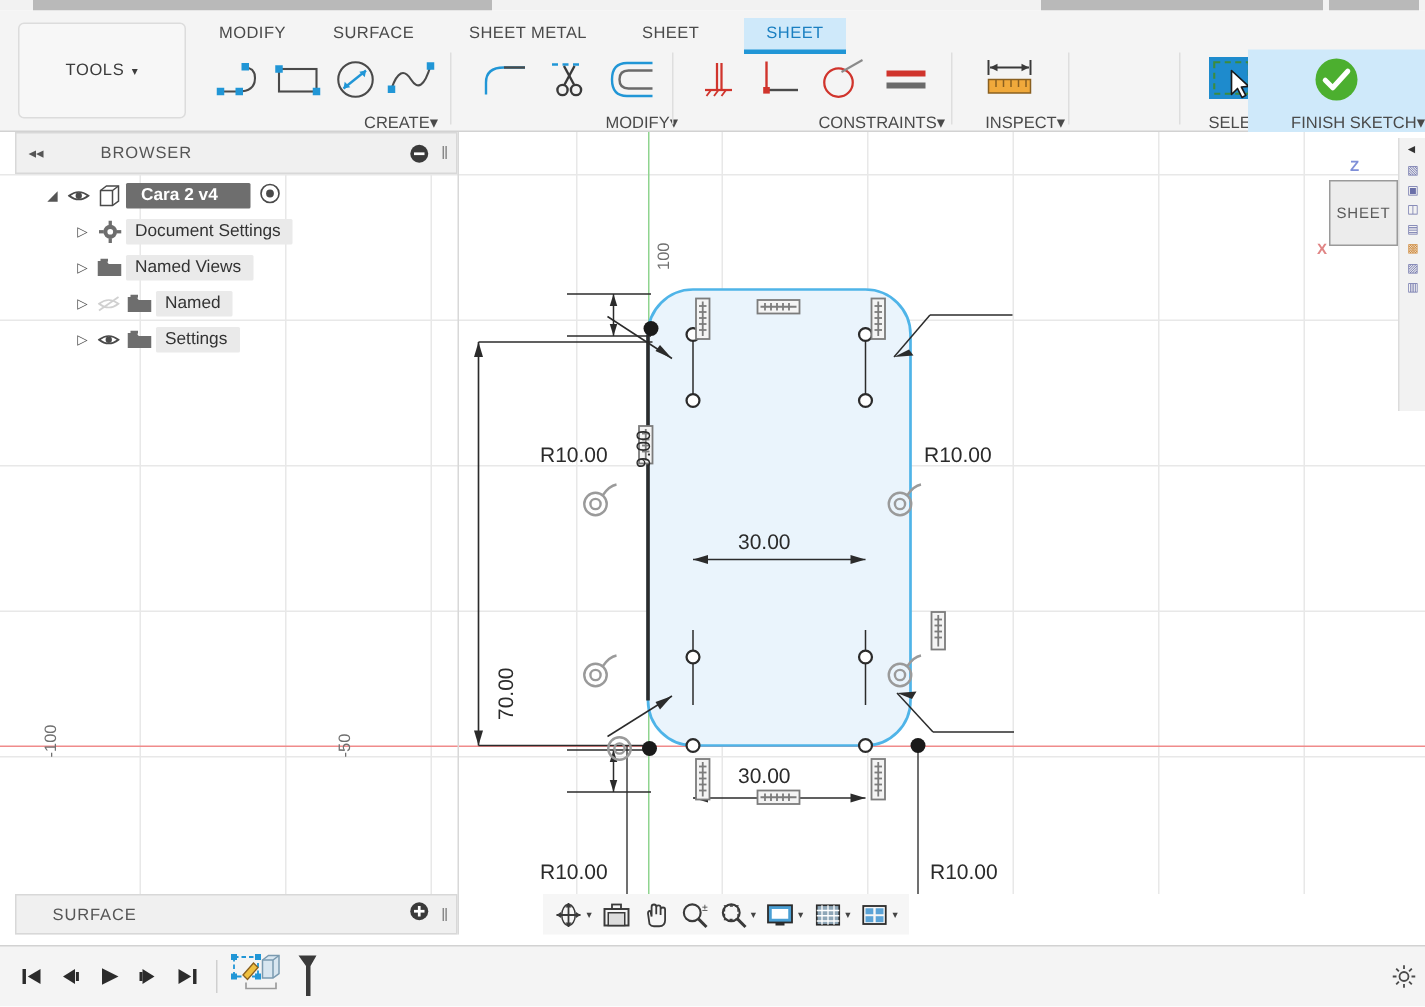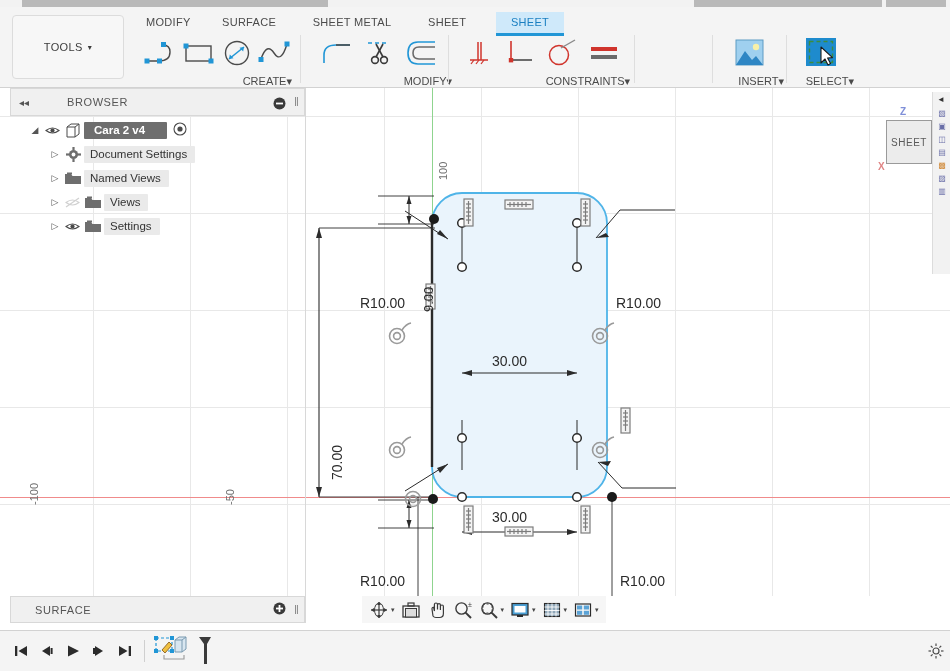--- a/index.html
+++ b/index.html
@@ -275,53 +275,74 @@
             <rect x="5" y="17" width="26" height="4" fill="#6a6a6a"></rect>
           </svg>
         </div>
       </div>
       <div class="grp-label">
         <span>CONSTRAINTS</span><span>▾</span>
       </div>
     </div>
     <div class="sep" style="left:634px"></div>
 
+    <div class="grp" style="left:636px;width:74px">
+      <div class="grp-icons">
+        <div class="ic">
+          <svg width="40" height="34" viewBox="0 0 40 34">
+            <line x1="7" y1="9" x2="33" y2="9" stroke="#3a3a3a" stroke-width="1.3"></line>
+            <path d="M7 9 L12 6.5 L12 11.5 Z" fill="#3a3a3a"></path>
+            <path d="M33 9 L28 6.5 L28 11.5 Z" fill="#3a3a3a"></path>
+            <line x1="6" y1="4" x2="6" y2="14" stroke="#3a3a3a" stroke-width="1.3"></line>
+            <line x1="34" y1="4" x2="34" y2="14" stroke="#3a3a3a" stroke-width="1.3"></line>
+            <rect x="6" y="17" width="28" height="9" fill="#f0a93b" stroke="#8a6020" stroke-width="1"></rect>
+            <line x1="11" y1="17" x2="11" y2="22" stroke="#8a6020" stroke-width="1"></line>
+            <line x1="16" y1="17" x2="16" y2="22" stroke="#8a6020" stroke-width="1"></line>
+            <line x1="21" y1="17" x2="21" y2="22" stroke="#8a6020" stroke-width="1"></line>
+            <line x1="26" y1="17" x2="26" y2="22" stroke="#8a6020" stroke-width="1"></line>
+            <line x1="31" y1="17" x2="31" y2="22" stroke="#8a6020" stroke-width="1"></line>
+          </svg>
+        </div>
+      </div>
+      <div class="grp-label">
+        <span>INSPECT</span><span>▾</span>
+      </div>
+    </div>
     <div class="sep" style="left:712px"></div>
 
-    <div class="grp" style="left:714px;width:70px">
-      <div class="grp-icons">
-        <div class="ic">
-          <svg width="36" height="34" viewBox="0 0 36 34">
-            <rect x="5" y="4" width="27" height="25" fill="#9fd0ef" stroke="#5d9bc4" stroke-width="1"></rect>
-            <circle cx="25" cy="11" r="3.2" fill="#f7f0a8"></circle>
-            <path d="M5 29 L14 15 L21 24 L25 20 L32 29 Z" fill="#2e86c4"></path>
-          </svg>
-        </div>
-      </div>
-      <div class="grp-label">
-        <span>INSERT</span><span>▾</span>
-      </div>
-    </div>
     <div class="sep" style="left:786px"></div>
 
     <div class="grp" style="left:788px;width:66px">
       <div class="grp-icons">
         <div class="ic">
           <svg width="40" height="36" viewBox="0 0 40 36">
             <rect x="5" y="3" width="30" height="28" fill="#1e8bcd"></rect>
             <rect x="8.5" y="6.5" width="23" height="21" fill="none" stroke="#3d8c3d" stroke-width="1.4" stroke-dasharray="4,3"></rect>
             <path d="M20 12 L20 28 L24 24 L27 30 L29.5 28.6 L26.6 23 L31.5 22.6 Z" fill="#ffffff" stroke="#1a1a1a" stroke-width="1.1" stroke-linejoin="round"></path>
           </svg>
         </div>
       </div>
       <div class="grp-label">
         <span>SELECT</span><span>▾</span>
       </div>
     </div>
 
+    <div class="finish-panel">
+      <div class="grp-icons" style="height:40px">
+        <div class="ic">
+          <svg width="34" height="34" viewBox="0 0 34 34">
+            <circle cx="17" cy="17" r="14" fill="#4caf2f"></circle>
+            <path d="M9.5 17.5 L14.5 22.5 L24.5 11.5" fill="none" stroke="#ffffff" stroke-width="3.4" stroke-linecap="round" stroke-linejoin="round"></path>
+          </svg>
+        </div>
+      </div>
+      <div class="grp-label">
+        <span>FINISH SKETCH</span><span>▾</span>
+      </div>
+    </div>
   </div>
 
   <div class="canvas">
 
     <div class="gridv" style="left:93px"></div>
     <div class="gridv" style="left:190px"></div>
     <div class="gridv" style="left:287px"></div>
     <div class="gridv" style="left:384px"></div>
     <div class="gridv" style="left:481px"></div>
     <div class="gridv" style="left:578px"></div>
@@ -605,21 +626,21 @@
             <path d="M1 5.5 Q7.5 0.5 14 5.5 Q7.5 10.5 1 5.5 Z" fill="none" stroke="#7a7a7a" stroke-width="1.1"></path>
             <line x1="1" y1="10" x2="14" y2="1" stroke="#7a7a7a" stroke-width="1.2"></line>
           </svg>
       </span>
       <span class="tico">
         <svg width="16" height="13" viewBox="0 0 16 13">
             <path d="M0 2 L6 2 L7.5 4 L16 4 L16 12 L0 12 Z" fill="#6e6e6e"></path>
             <rect x="2" y="0.5" width="5" height="2" fill="#6e6e6e"></rect>
           </svg>
       </span>
-      <span class="tlbl">Views</span>
+      <span class="tlbl">Named</span>
     </div>
 
     <div class="trow" style="padding-left:38px">
       <span class="arrow">▷</span>
       <span class="eye">
         <svg width="15" height="11" viewBox="0 0 15 11">
             <path d="M1 5.5 Q7.5 0.5 14 5.5 Q7.5 10.5 1 5.5 Z" fill="none" stroke="#4a4a4a" stroke-width="1.1"></path>
             <circle cx="7.5" cy="5.5" r="2.1" fill="#4a4a4a"></circle>
           </svg>
       </span>

